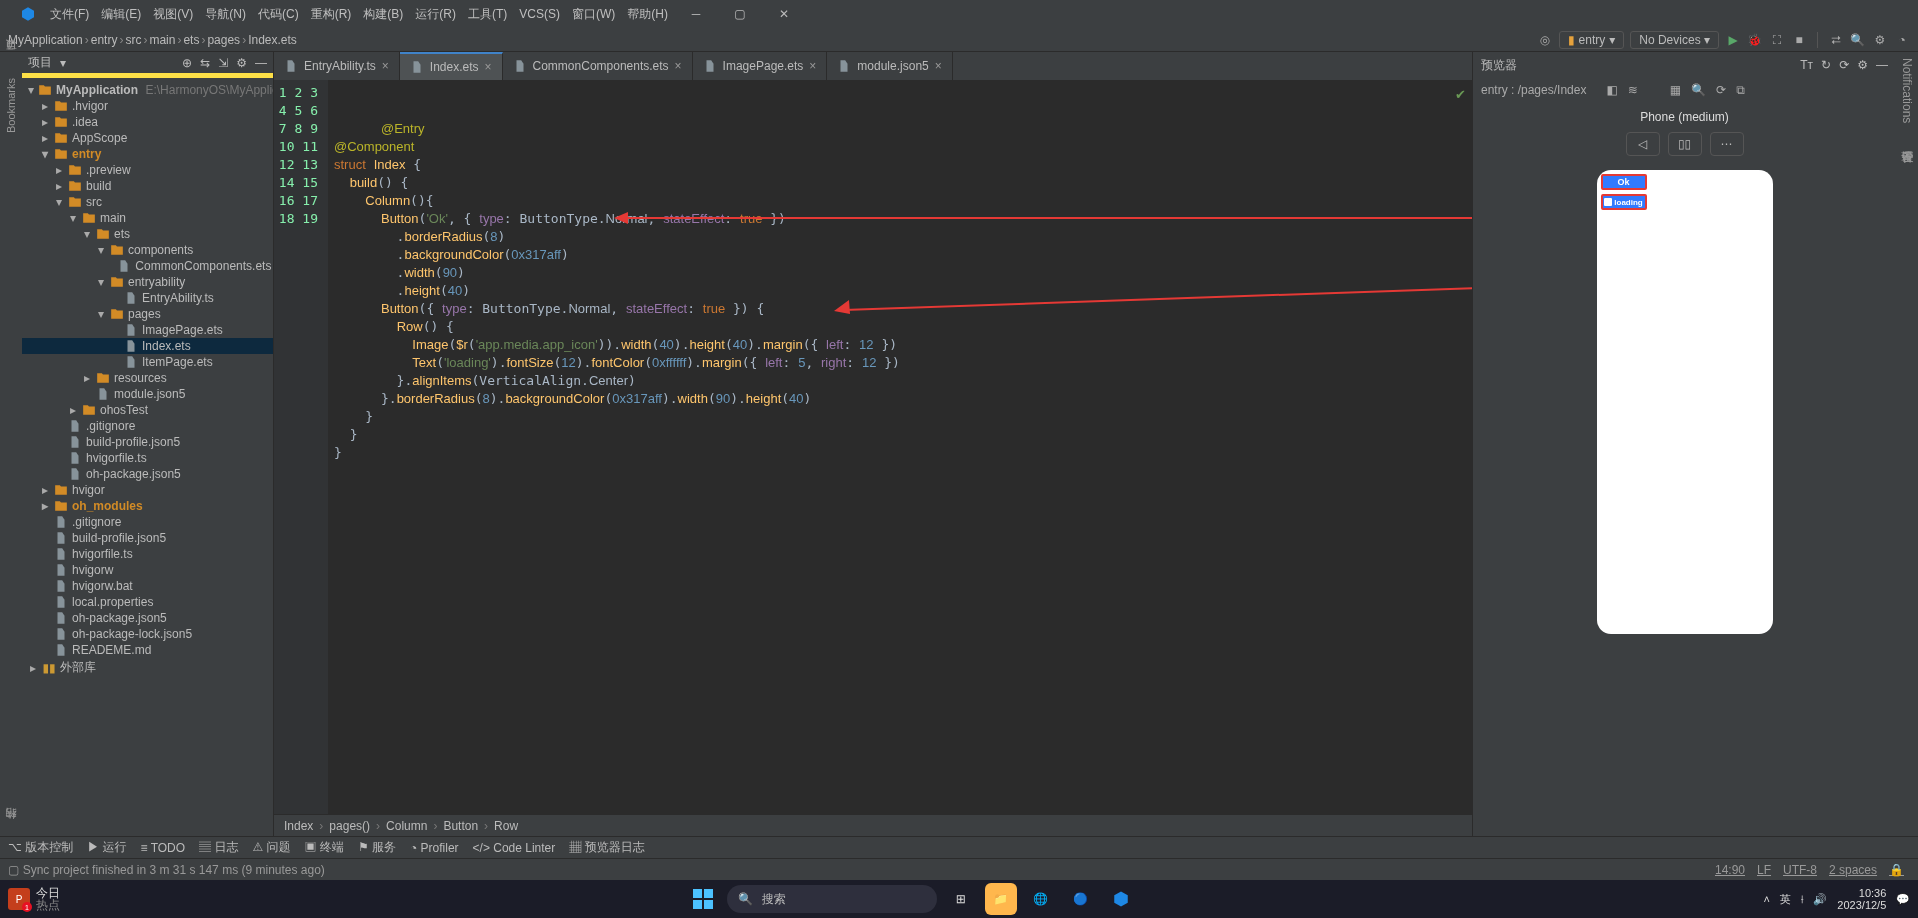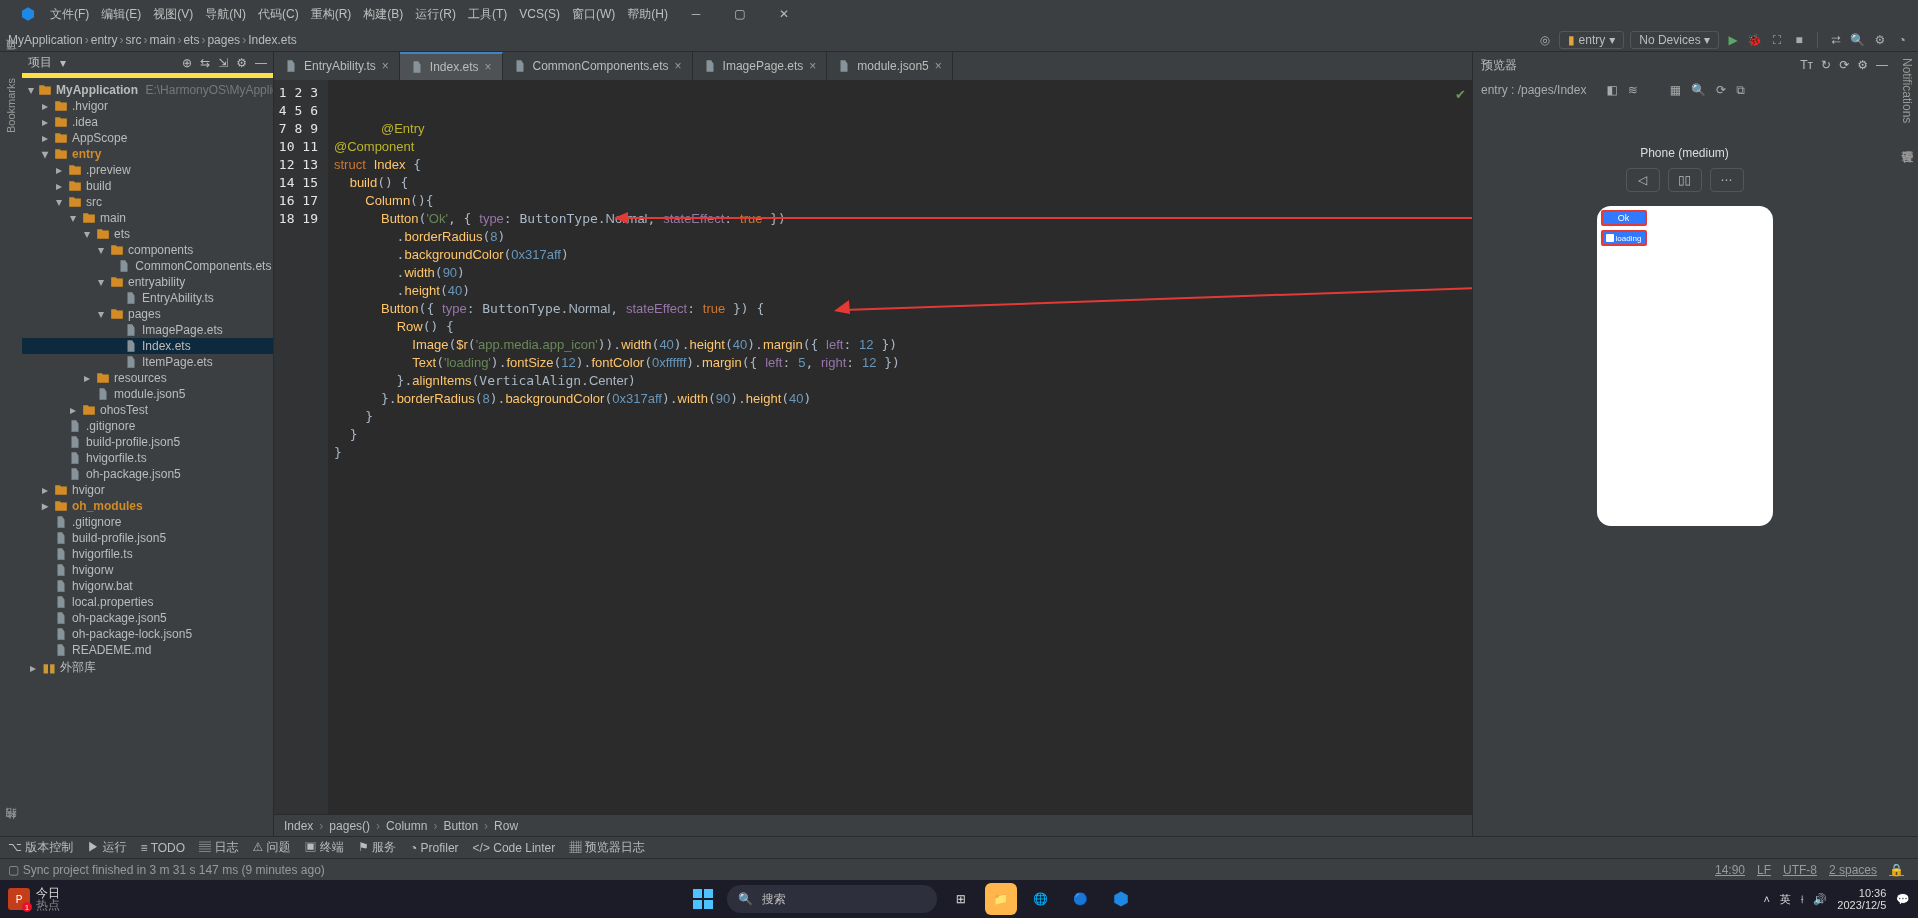--- a/index.html
+++ b/index.html
@@ -44,38 +44,38 @@
 
 
 .editor{ flex:1; display:flex; flex-direction:column; background:#2b2b2b; }
 .tabs{ height:28px; background:#3c3f41; display:flex; align-items:stretch; }
 .tab{ padding:0 10px; display:flex; align-items:center; gap:6px; border-right:1px solid #2b2b2b; color:#bbb;}
 .tab.active{ background:#4e5254; border-top:2px solid #4083c9; }
 .tab .close{ color:#999; }
 
 
 .code-area{ flex:1; display:flex; overflow:hidden; position:relative; }
-.gutter{ width:54px; background:#313335; text-align:right; padding:4px 10px 0 0; color:#e5e5e5; font-family:Consolas,monospace; font-size:13px; line-height:18px;}
+.gutter{ width:54px; background:#313335; text-align:right; padding:4px 10px 0 0; color:#86efac; font-family:Consolas,monospace; font-size:13px; line-height:18px;}
 .code{ flex:1; padding:4px 0 0 6px; font-family:Consolas,monospace; font-size:13px; line-height:18px; white-space:pre; color:#a9b7c6; position:relative;}
 .k-dec{ color:#bbb529; } .k-kw{ color:#cc7832; } .k-type{ color:#ffc66d;} .k-fn{ color:#ffc66d;} .k-str{ color:#6a8759;} .k-num{ color:#6897bb;} .k-prop{ color:#9876aa;} .k-id{ color:#a9b7c6;}
 .code .ok-mark{ position:absolute; right:6px; top:6px; color:#6a9955;}
 .arrow{ position:absolute; pointer-events:none; }
 
 
 .code-crumb{ height:22px; background:#3c3f41; display:flex; align-items:center; gap:6px; padding:0 10px; color:#bbb; border-top:1px solid #2b2b2b;}
 
 
 .preview{ width:424px; background:#3c3f41; border-left:1px solid #2b2b2b; display:flex; flex-direction:column;}
 .prev-head{ height:26px; display:flex; align-items:center; padding:0 8px; color:#bbb; gap:8px;}
 .prev-head .sp{ flex:1;}
 .prev-toolbar{ height:24px; display:flex; align-items:center; padding:0 8px; gap:10px; color:#aaa;}
-.prev-phone-label{ text-align:center; padding:8px 0; color:#ddd;margin-top:36px;}
+.prev-phone-label{ text-align:center; padding:8px 0; color:#ddd;}
 .prev-nav{ display:flex; justify-content:center; gap:8px; }
 .prev-nav .btn{ border:1px solid #555; width:34px; height:24px; border-radius:4px; display:flex; align-items:center; justify-content:center;}
-.phone{ margin:14px auto 0; width:176px; height:320px; background:#fff; border-radius:14px; position:relative;}
+.phone{ margin:14px auto 0; width:176px; height:464px; background:#fff; border-radius:14px; position:relative;font-weight:bold;}
 .phone .btn1{ position:absolute; left:4px; top:4px; width:46px; height:16px; background:#317aff; color:#fff; font-size:9px; display:flex; align-items:center; justify-content:center; border:2px solid #e53935; border-radius:2px;}
 .phone .btn2{ position:absolute; left:4px; top:24px; width:46px; height:16px; background:#317aff; color:#fff; font-size:8px; display:flex; align-items:center; justify-content:center; border:2px solid #e53935; border-radius:2px; gap:2px;}
 .phone .btn2 .ico{ width:8px; height:8px; background:#fff; border-radius:1px; display:inline-block;}
 
 
 .right-strip{ width:22px; background:#3c3f41; display:flex; flex-direction:column; align-items:center; gap:18px; padding-top:6px; color:#999;}
 
 
 .bottom-tools{ height:22px; background:#3c3f41; display:flex; align-items:center; gap:14px; padding:0 8px; color:#bbb; border-top:1px solid #2b2b2b;}
 .bottom-tools .item{ display:flex; align-items:center; gap:4px;}

